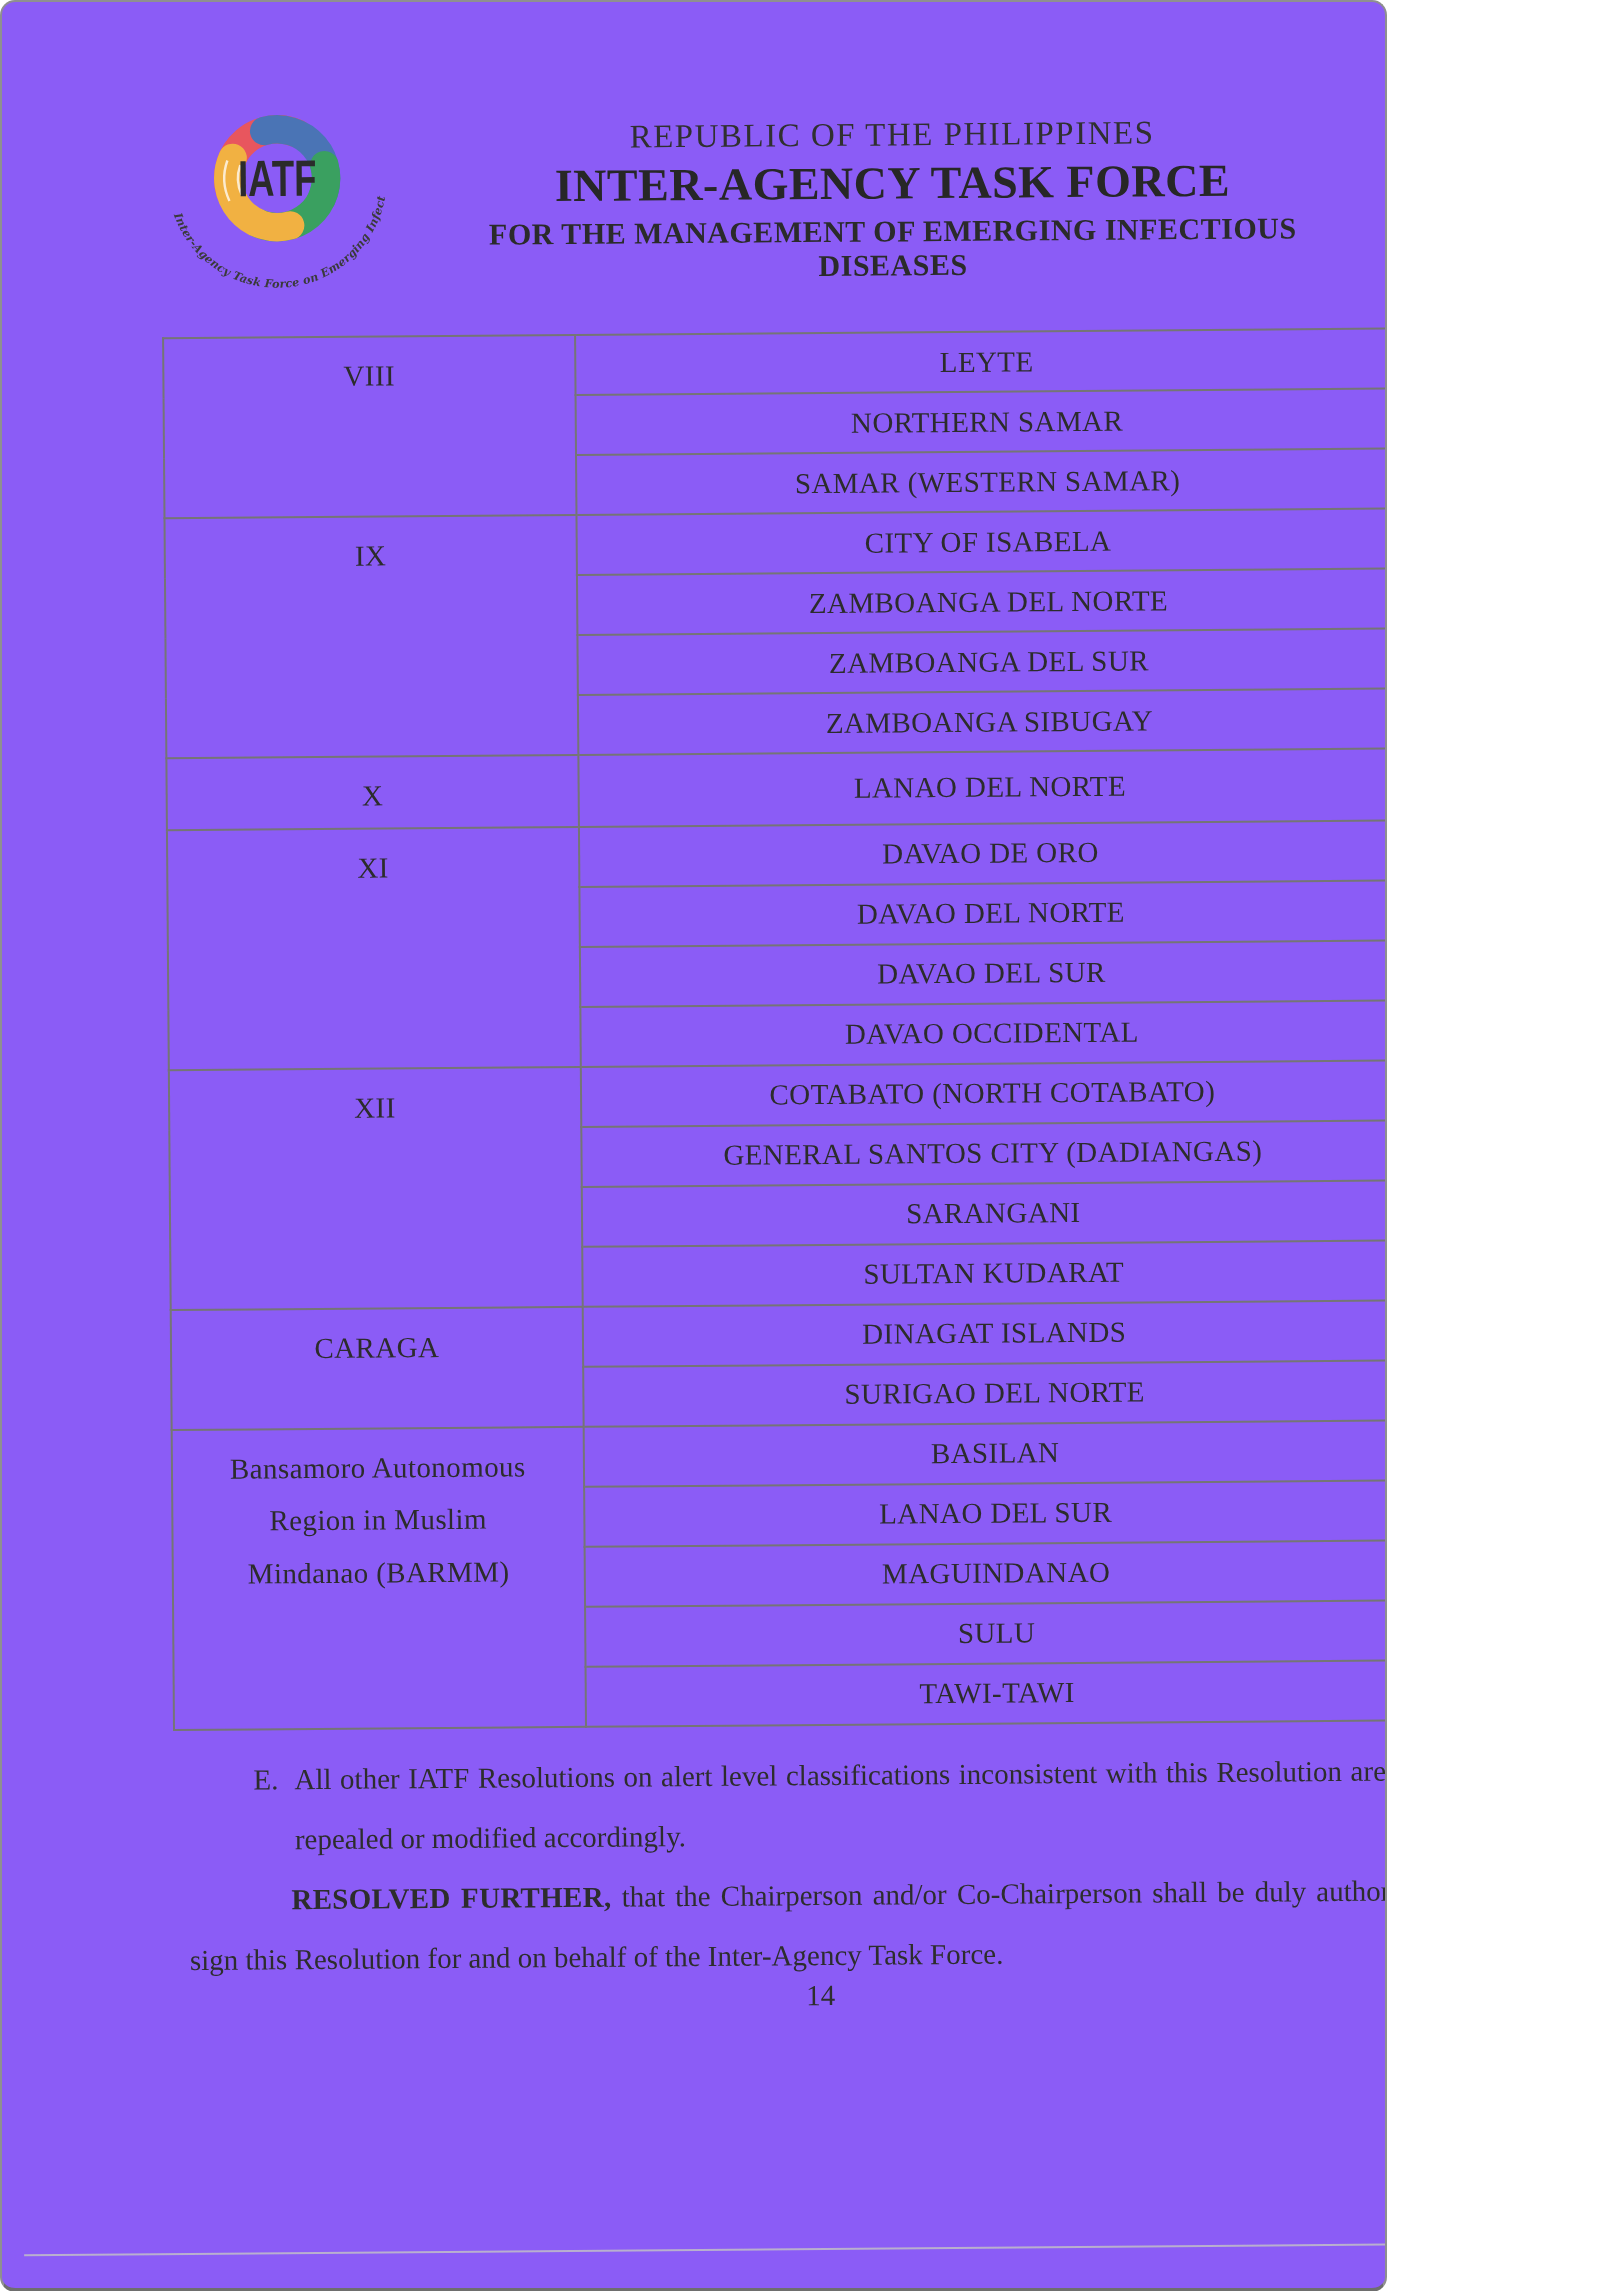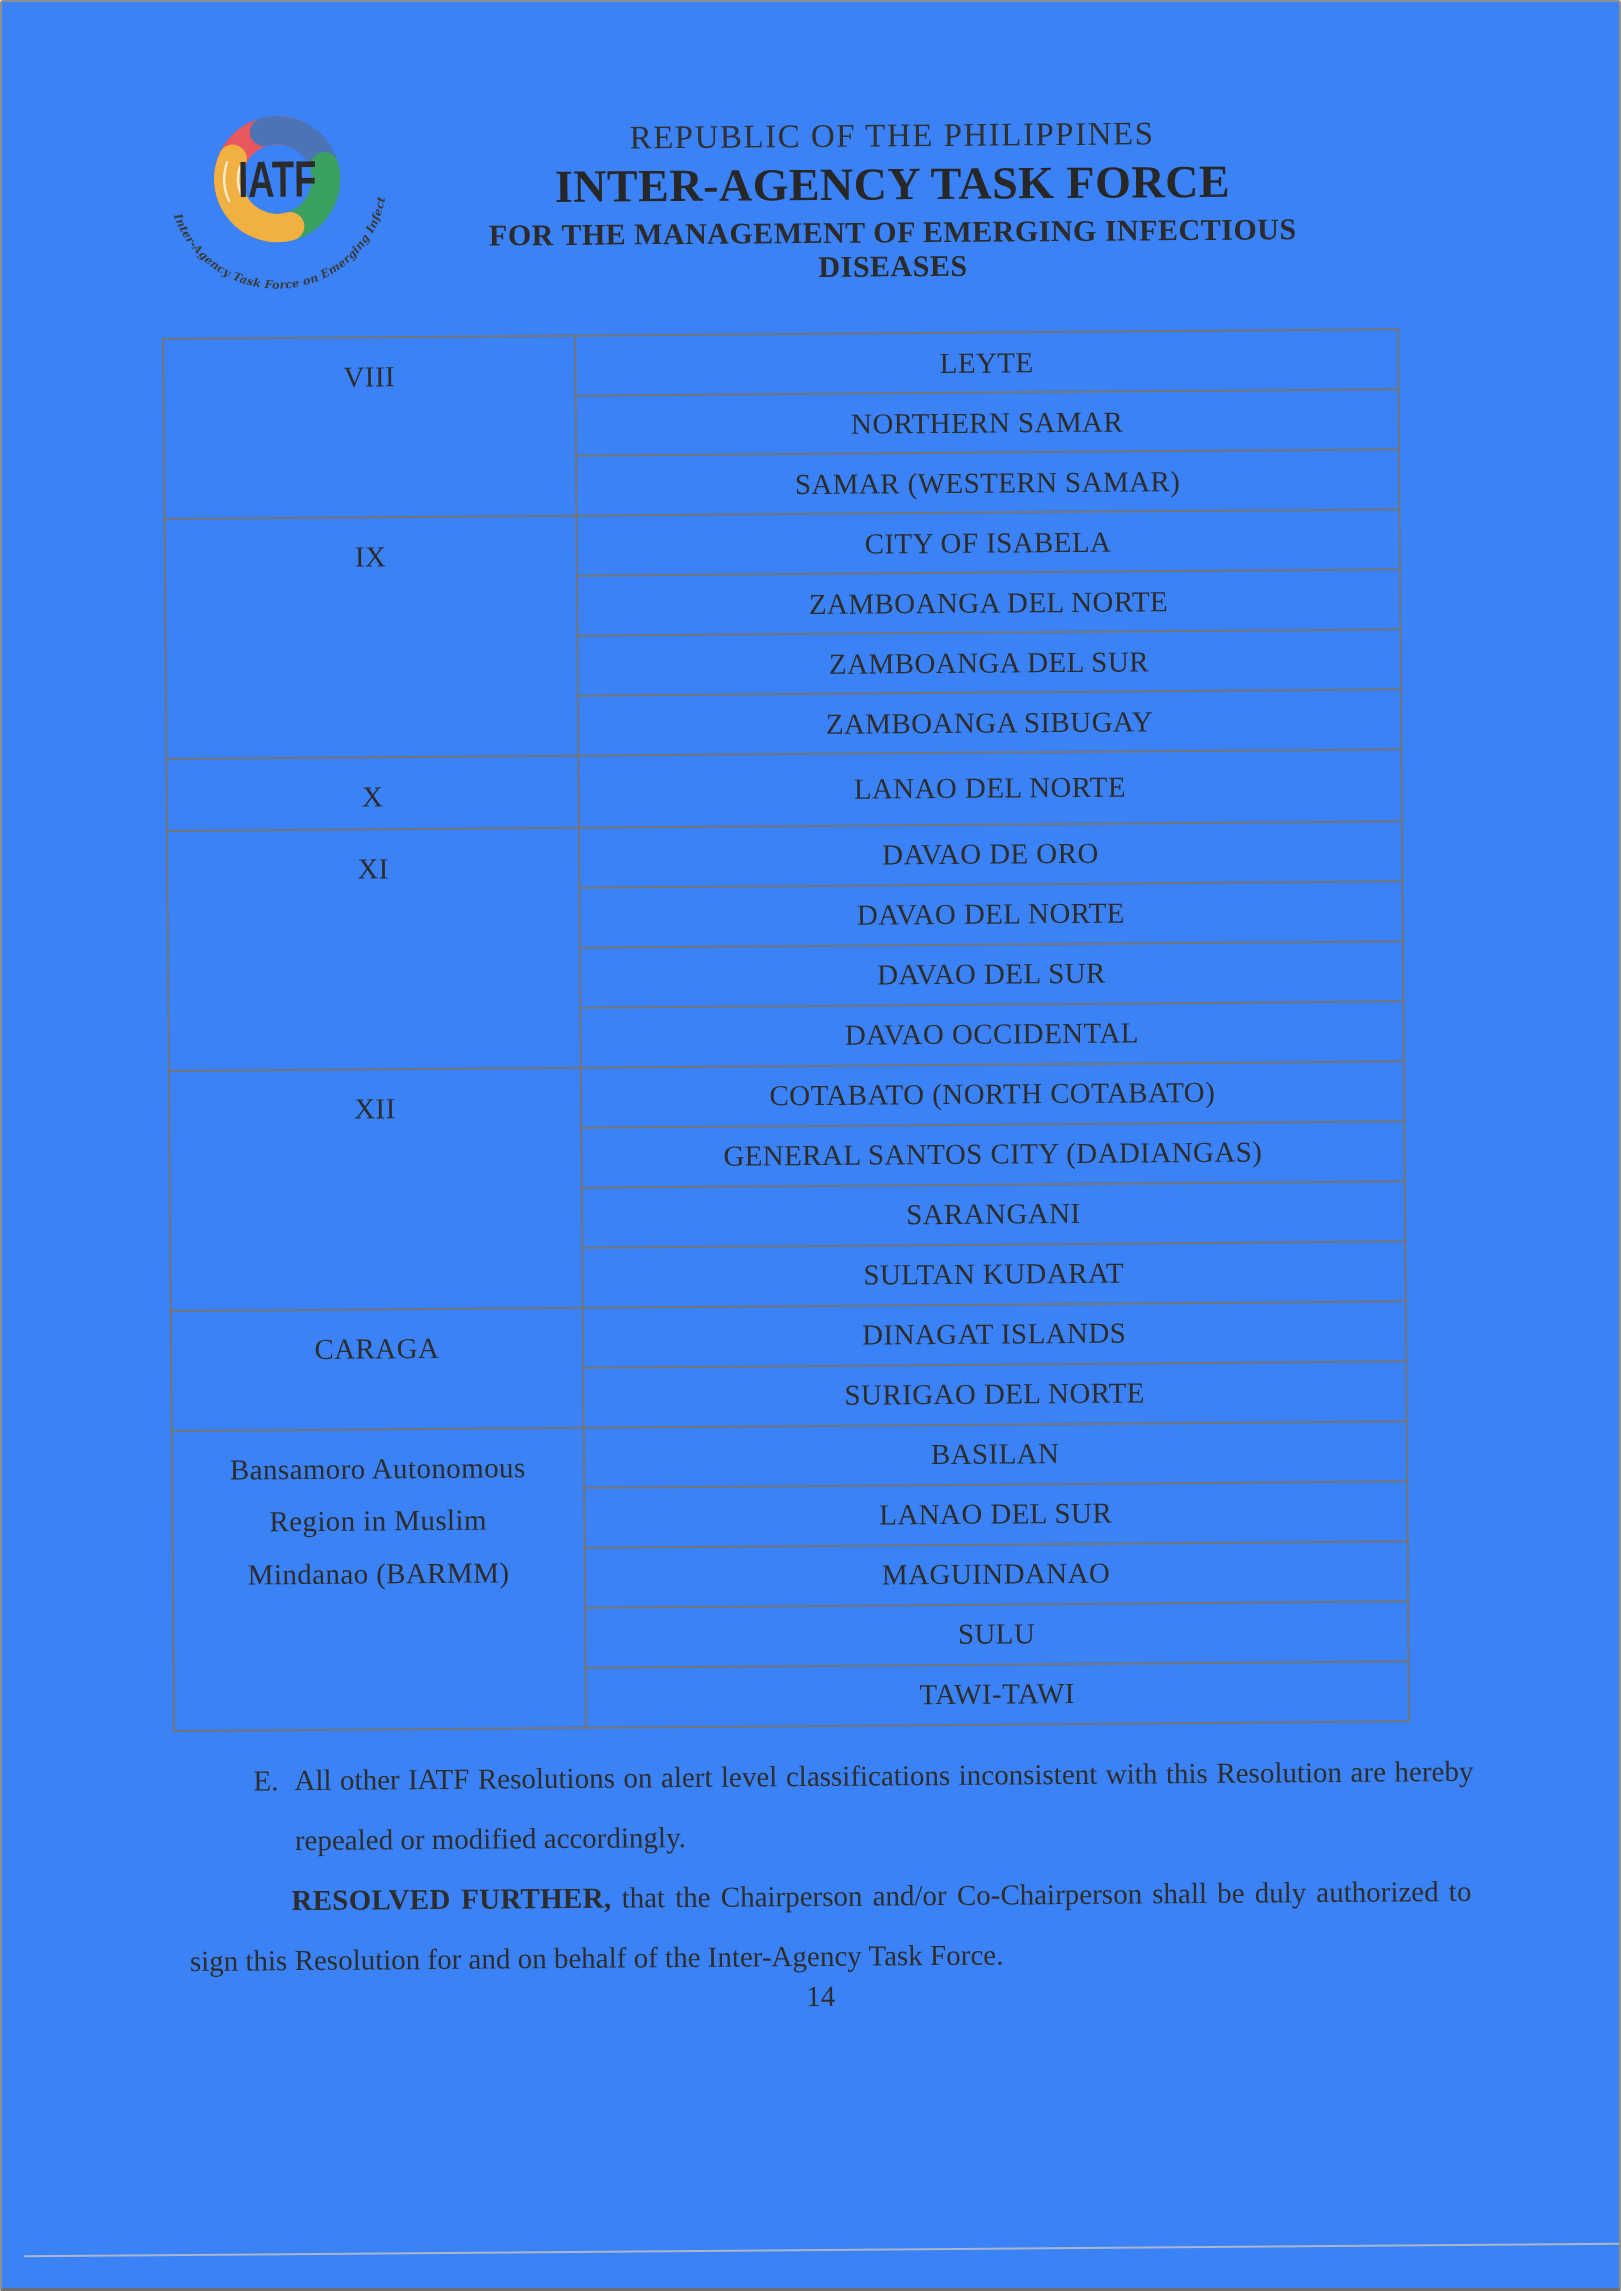--- a/index.html
+++ b/index.html
@@ -1,23 +1,23 @@
 <!DOCTYPE html>
 <html><head>
 <meta charset="utf-8">
 <style>
   html,body{margin:0;padding:0;background:#ffffff;}
   .page{
     position:relative;
-    width:1621px;height:2292px;
+    width:1387px;height:2292px;
     box-sizing:border-box;
-    background:#3b82f6;
+    background:#8b5cf6;
     border:2px solid #8f8f8f;
     border-bottom:4.9px solid #6e6e6e;
-    border-radius:3px;
+    border-radius:15px;
     overflow:hidden;
     font-family:"Liberation Serif", serif;
     color:#2e2e2e;
   }
   .scan{
     position:absolute; inset:0;
     transform:rotate(-0.45deg);
     transform-origin:50% 42%;
   }
   

